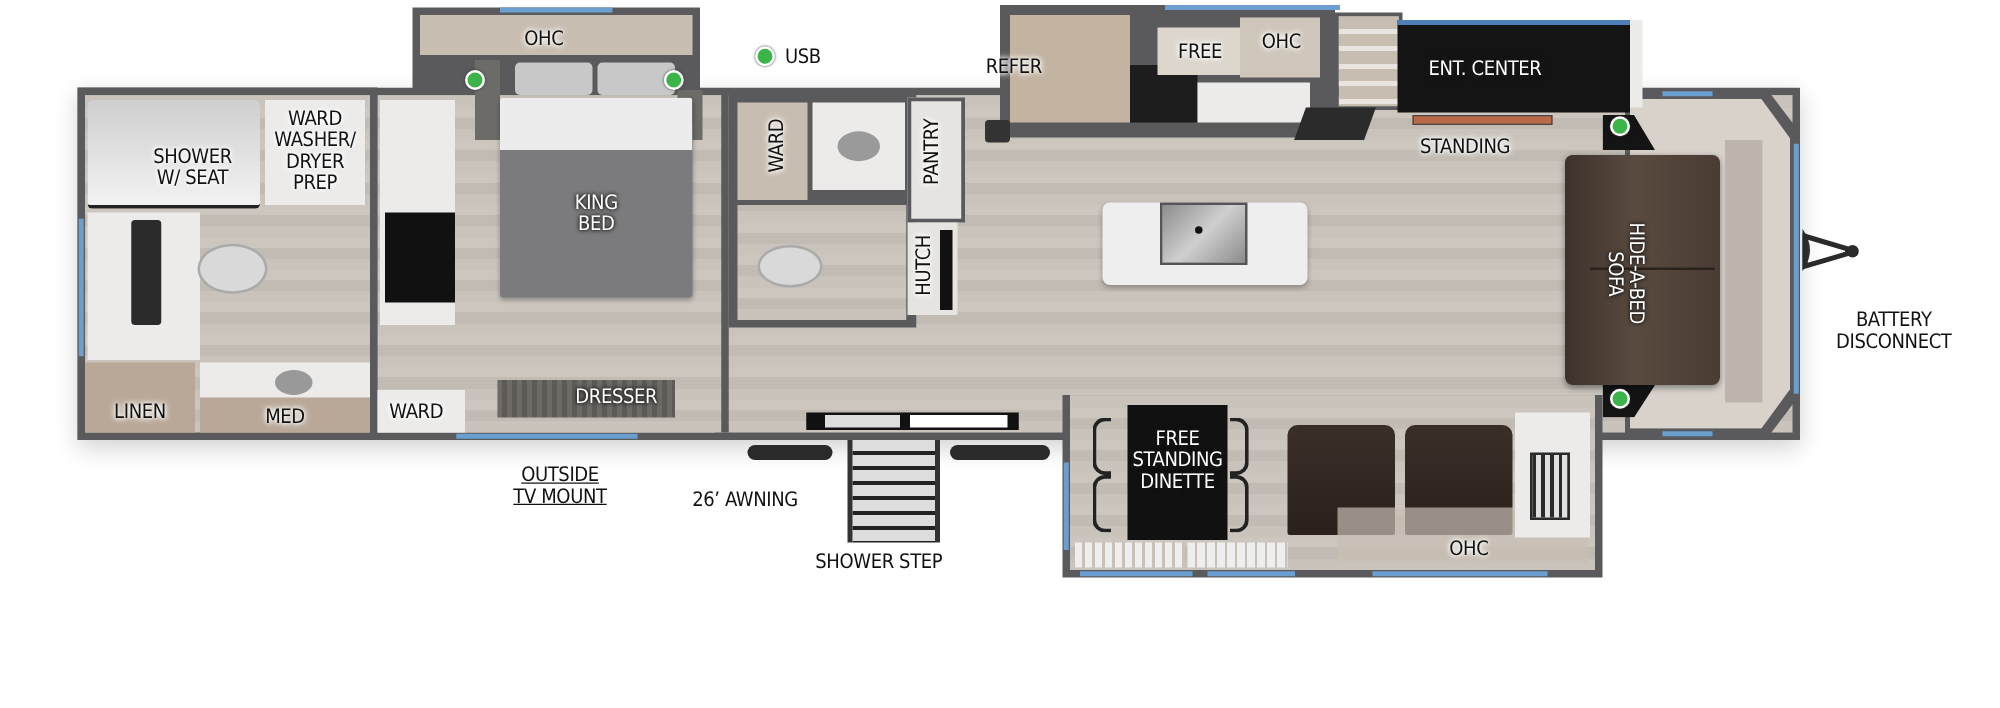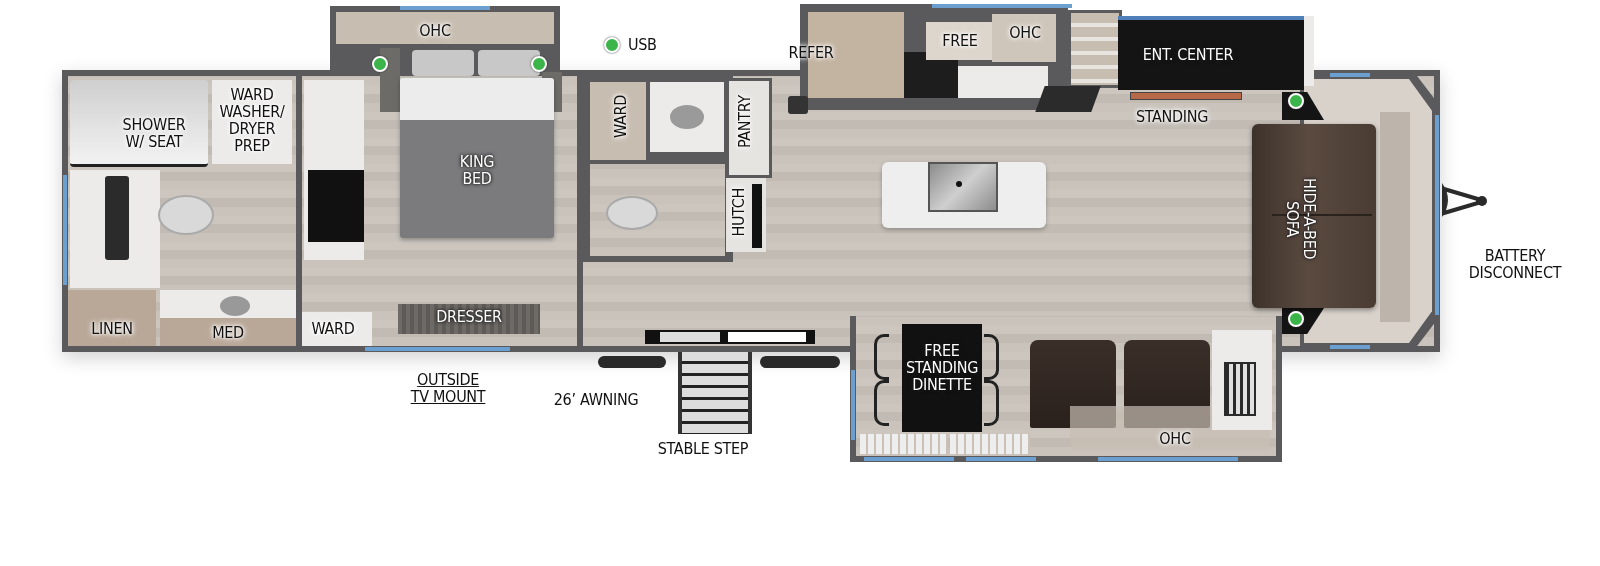--- a/index.html
+++ b/index.html
@@ -81,21 +81,21 @@
 
 <div class="abs" style="left:412px;top:50px;width:62px;height:26px;background:#c8c8c8;border-radius:4px;"></div>
 <div class="abs" style="left:478px;top:50px;width:62px;height:26px;background:#c8c8c8;border-radius:4px;"></div>
 <div class="abs" style="left:400px;top:78px;width:154px;height:160px;background:#7b7b7d;border-top:42px solid #ececec;border-radius:3px;box-sizing:border-box;box-shadow:0 2px 4px rgba(0,0,0,0.3);"></div>
 <div class="lbl-w" style="left:440px;top:153px;width:74px;white-space:pre;">KING
 BED</div>
 
 <div class="abs white" style="left:302px;top:312px;width:70px;height:34px;"></div>
 <div class="lbl" style="left:302px;top:320px;width:62px;">WARD</div>
 <div class="abs" style="left:398px;top:304px;width:142px;height:30px;background:repeating-linear-gradient(90deg,#6e6a66 0 4px,#5d5a57 4px 8px);"></div>
-<div class="lbl-w" style="left:400px;top:308px;width:138px;">DRESSER</div>
+<div class="lbl-w" style="left:424px;top:308px;width:138px;">DRESSER</div>
 <div class="abs window" style="left:365px;top:347px;width:145px;height:4px;"></div>
 
 <div class="usb-dot" style="left:372px;top:56px;"></div>
 <div class="usb-dot" style="left:531px;top:56px;"></div>
 
 <div class="usb-dot" style="left:604px;top:37px;"></div>
 <div class="lbl" style="left:628px;top:36px;text-align:left;">USB</div>
 
 <div class="abs" style="left:577px;top:76px;width:6px;height:270px;background:#5a5a5c;"></div>
 <div class="abs" style="left:583px;top:76px;width:150px;height:186px;background:#5a5a5c;"></div>
@@ -178,15 +178,15 @@
 <div class="abs" style="left:1124px;top:340px;width:86px;height:88px;background:linear-gradient(180deg,#3a2e28,#2a211c);border-radius:8px 8px 2px 2px;"></div>
 <div class="abs" style="left:1070px;top:406px;width:200px;height:44px;background:rgba(200,190,180,0.7);"></div>
 <div class="lbl" style="left:1150px;top:430px;width:50px;">OHC</div>
 
 <div class="abs white" style="left:1212px;top:330px;width:60px;height:100px;"></div>
 <div class="abs" style="left:1224px;top:362px;width:28px;height:50px;background:repeating-linear-gradient(90deg,#2a2a2a 0 3px,#e0e0e0 3px 7px);border:2px solid #2a2a2a;"></div>
 
 <div class="lbl" style="left:398px;top:371px;width:100px;white-space:pre;text-decoration:underline;">OUTSIDE
 TV MOUNT</div>
 <div class="lbl" style="left:550px;top:391px;width:92px;">26’ AWNING</div>
-<div class="lbl" style="left:650px;top:440px;width:106px;">STABLE STEP</div>
+<div class="lbl" style="left:650px;top:440px;width:106px;">SHOWER STEP</div>
 <div class="lbl" style="left:1460px;top:247px;width:110px;white-space:pre;">BATTERY
 DISCONNECT</div>
 
 </body></html>

